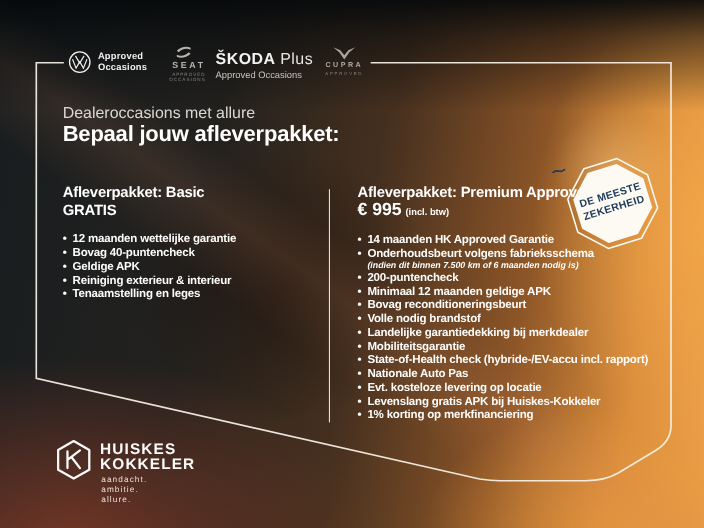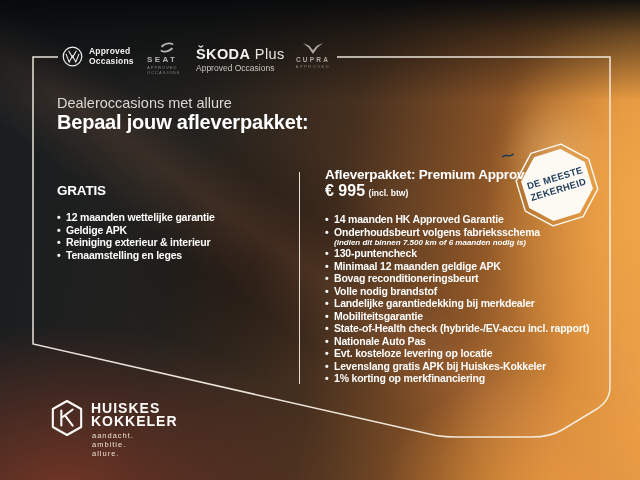--- a/index.html
+++ b/index.html
@@ -15,21 +15,21 @@
       radial-gradient(ellipse 36% 58% at 103% 42%, rgba(244,168,74,.95), rgba(244,168,74,0) 76%),
       radial-gradient(ellipse 46% 36% at 93% 101%, rgba(231,152,62,.85), rgba(231,152,62,0) 72%),
       radial-gradient(ellipse 30% 36% at 40% 54%, rgba(24,15,11,.55), rgba(24,15,11,0) 72%),
       linear-gradient(100deg, #181d20 0%, #23211e 30%, #46301f 52%, #8c5527 72%, #d98c3a 88%, #eda24b 100%);
   }
   .frame-svg{position:absolute;inset:0;}
   
   .logo{position:absolute;color:#f2f0ee;}
   .vw{left:62px;top:46px;display:flex;align-items:center;gap:6px;}
   .vw-text{font-size:8.5px;font-weight:bold;line-height:9.5px;letter-spacing:.2px;}
-  .seat{left:147px;top:41px;width:40px;text-align:left;opacity:.82;}
+  .seat{left:147px;top:41px;width:40px;text-align:right;opacity:.82;}
   .seat-name{font-size:8px;font-weight:bold;letter-spacing:2.4px;margin-top:1px;color:#d9d6d2;}
   .seat-sub{font-size:4.2px;letter-spacing:.9px;line-height:4.8px;margin-top:2px;color:#9d9994;}
   .skoda{left:196px;top:46px;}
   .skoda-name{font-size:14.5px;color:#f4f2ef;letter-spacing:.4px;}
   .skoda-name b{font-weight:bold;margin-top:20px;}
   .skoda-name .plus{font-weight:300;color:#e8e5e1;}
   .skoda-sub{font-size:8.5px;color:#c9c4be;margin-top:1px;}
   .cupra{left:291px;top:42px;width:44px;text-align:center;opacity:.8;}
   .cupra-name{font-size:6.5px;font-weight:bold;letter-spacing:2.2px;color:#cdc9c4;margin-top:1px;}
   .cupra-sub{font-size:3.9px;letter-spacing:1.6px;color:#9d9994;margin-top:1px;}
@@ -114,26 +114,30 @@
     </svg>
     <div class="cupra-name">CUPRA</div>
     <div class="cupra-sub">APPROVED</div>
   </div>
 
   <div class="kicker">Dealeroccasions met allure</div>
   <h1 class="title">Bepaal jouw afleverpakket:</h1>
 
   <section class="col col-basic">
     <h2>
-      <br>
+      <span>Afleverpakket: Basic</span><br>
       <span>GRATIS</span>
     </h2>
     <ul>
         <li class="bullet">
     <span class="bt">12 maanden wettelijke garantie</span>
+    
+  </li>
+        <li class="bullet">
+    <span class="bt">Bovag 40-puntencheck</span>
     
   </li>
         <li class="bullet">
     <span class="bt">Geldige APK</span>
     
   </li>
         <li class="bullet">
     <span class="bt">Reiniging exterieur &amp; interieur</span>
     
   </li>
@@ -155,21 +159,21 @@
     <ul>
         <li class="bullet">
     <span class="bt">14 maanden HK Approved Garantie</span>
     
   </li>
         <li class="bullet">
     <span class="bt">Onderhoudsbeurt volgens fabrieksschema</span>
     <span class="bn">(indien dit binnen 7.500 km of 6 maanden nodig is)</span>
   </li>
         <li class="bullet">
-    <span class="bt">130-puntencheck</span>
+    <span class="bt">200-puntencheck</span>
     
   </li>
         <li class="bullet">
     <span class="bt">Minimaal 12 maanden geldige APK</span>
     
   </li>
         <li class="bullet">
     <span class="bt">Bovag reconditioneringsbeurt</span>
     
   </li>

